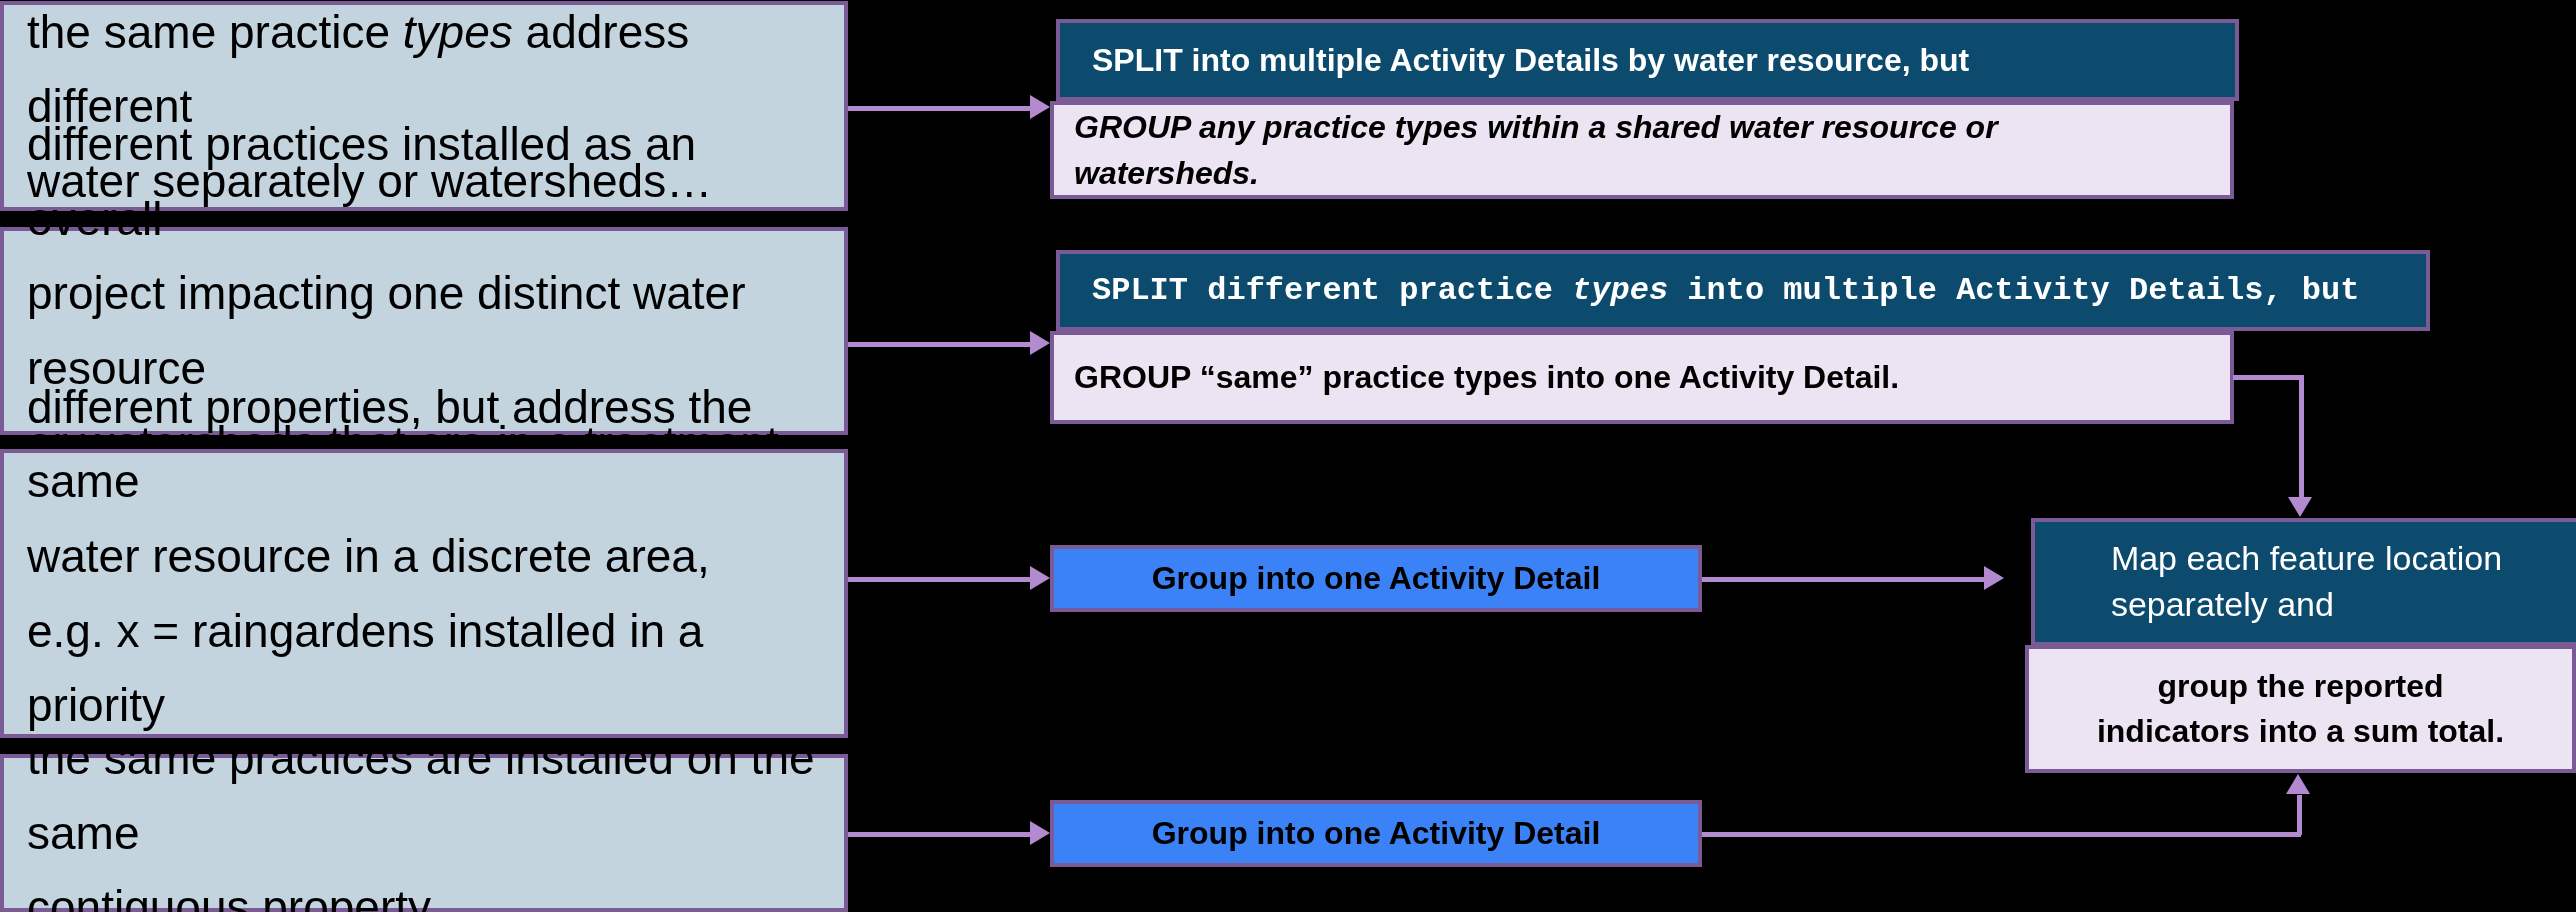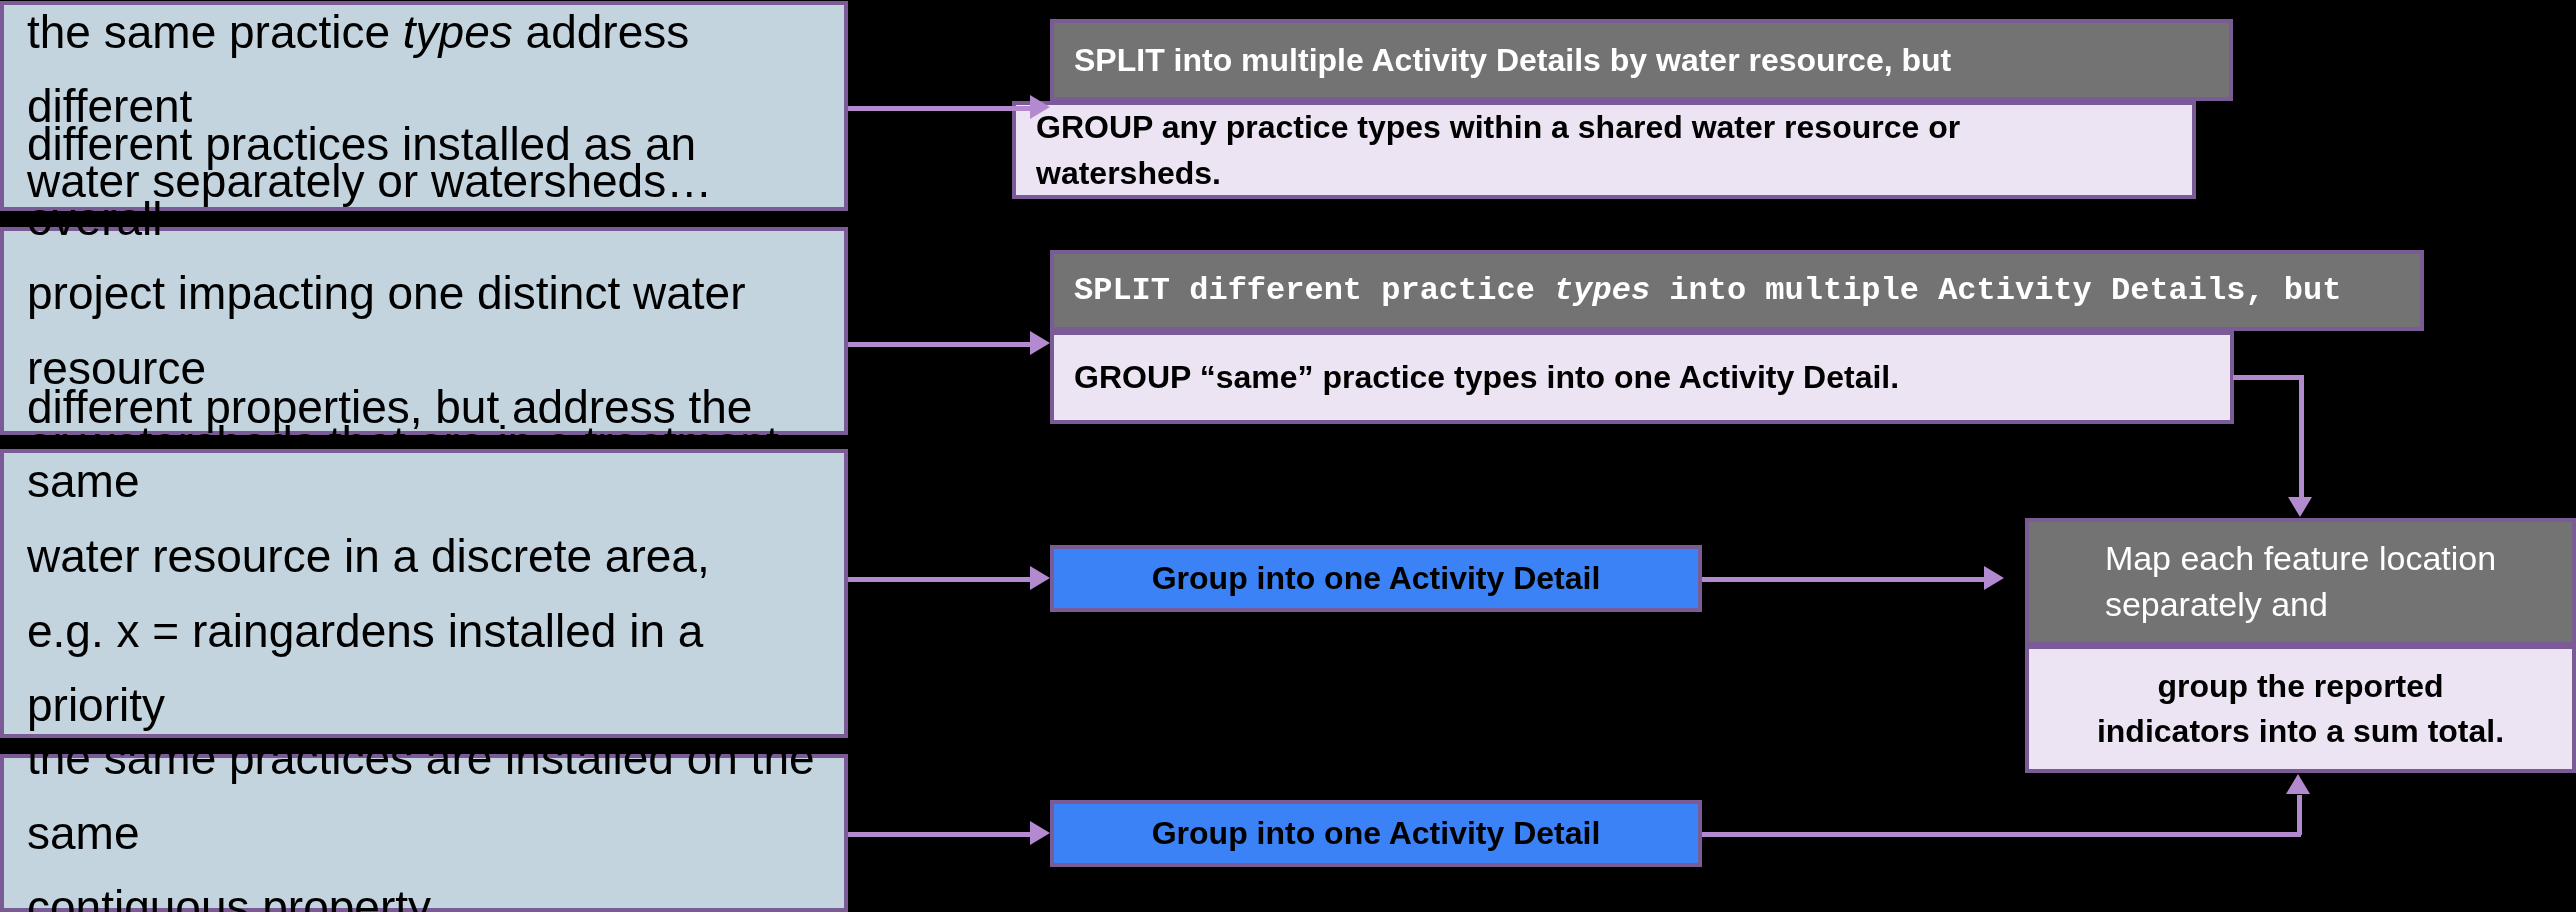--- a/index.html
+++ b/index.html
@@ -30,30 +30,31 @@
     line-height: 1.62;
     padding: 0 23px;
     display: flex;
     flex-direction: column;
     justify-content: center;
     white-space: pre-line;
   }
   .cond .ln { display: block; }
   
   .split {
-    background: #737373;
+    background: #0c4a6e;
     color: #ffffff;
     font-weight: bold;
     font-size: 32px;
     line-height: 1.5;
-    padding: 0 20px;
+    padding: 0 32px;
     display: flex;
     align-items: center;
     border: 4px solid #7b5b96;
     box-sizing: border-box;
+    margin-left: 6px;
   }
   
   .group {
     background: #ece4f2;
     color: #000000;
     font-weight: bold;
     font-size: 32px;
     line-height: 1.45;
     padding: 0 20px;
     display: flex;
@@ -146,21 +147,21 @@
   </div>
 
   <div class="box cond" style="left:0px; top:754px; width:848px; height:158px;">
     <span class="ln">the same practices are installed on the same</span>
     <span class="ln">contiguous property…</span>
   </div>
 
   <div class="split" style="position:absolute; left:1050px; top:19px; width:1183px; height:82px;">
     <span>SPLIT into multiple Activity Details by water resource, but</span>
   </div>
-  <div class="group" style="position:absolute; left:1012px; top:101px; width:1184px; height:98px;">
+  <div class="group" style="position:absolute; left:1050px; top:101px; width:1184px; height:98px;font-style:italic;">
     <span>GROUP any practice types within a shared water resource or
 watersheds.</span>
   </div>
 
   <div class="split" style="position:absolute; left:1050px; top:250px; width:1374px; height:81px;font-family:Liberation Mono, monospace;">
     <span><span>SPLIT different practice </span><em>types</em><span> into multiple Activity Details, but</span></span>
   </div>
   <div class="group" style="position:absolute; left:1050px; top:331px; width:1184px; height:93px;">
     <span>GROUP “same” practice types into one Activity Detail.</span>
   </div>

